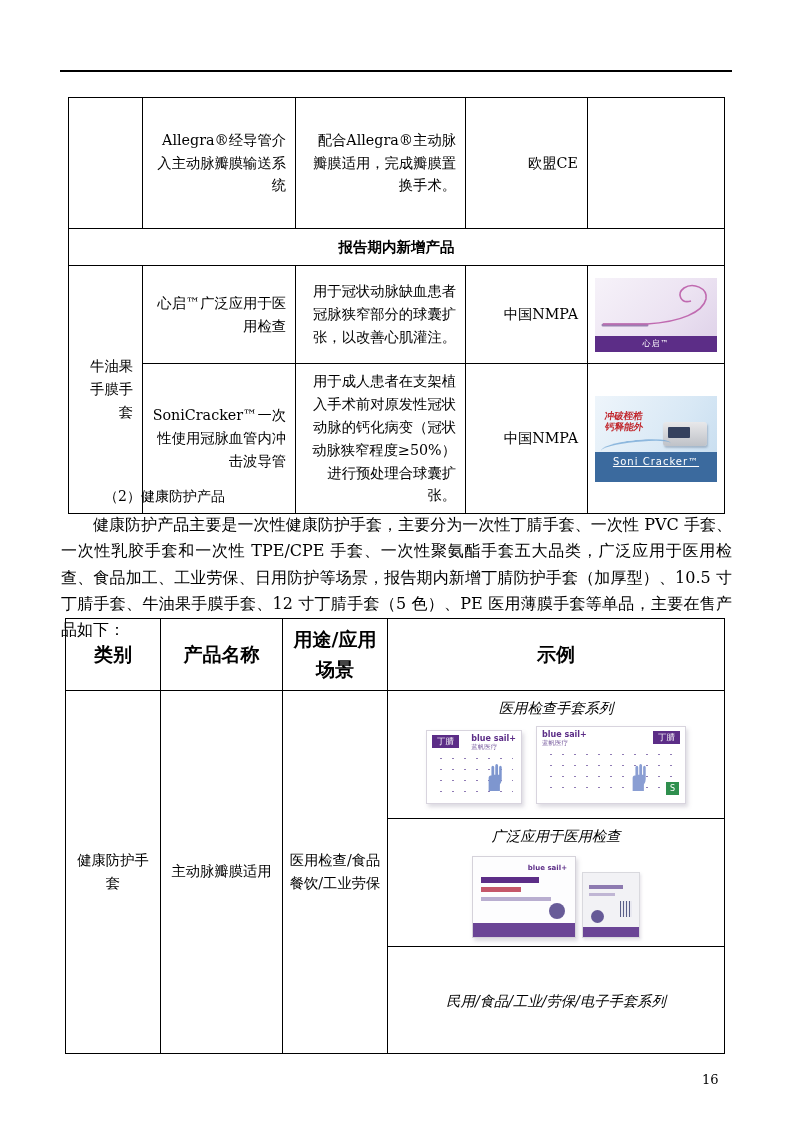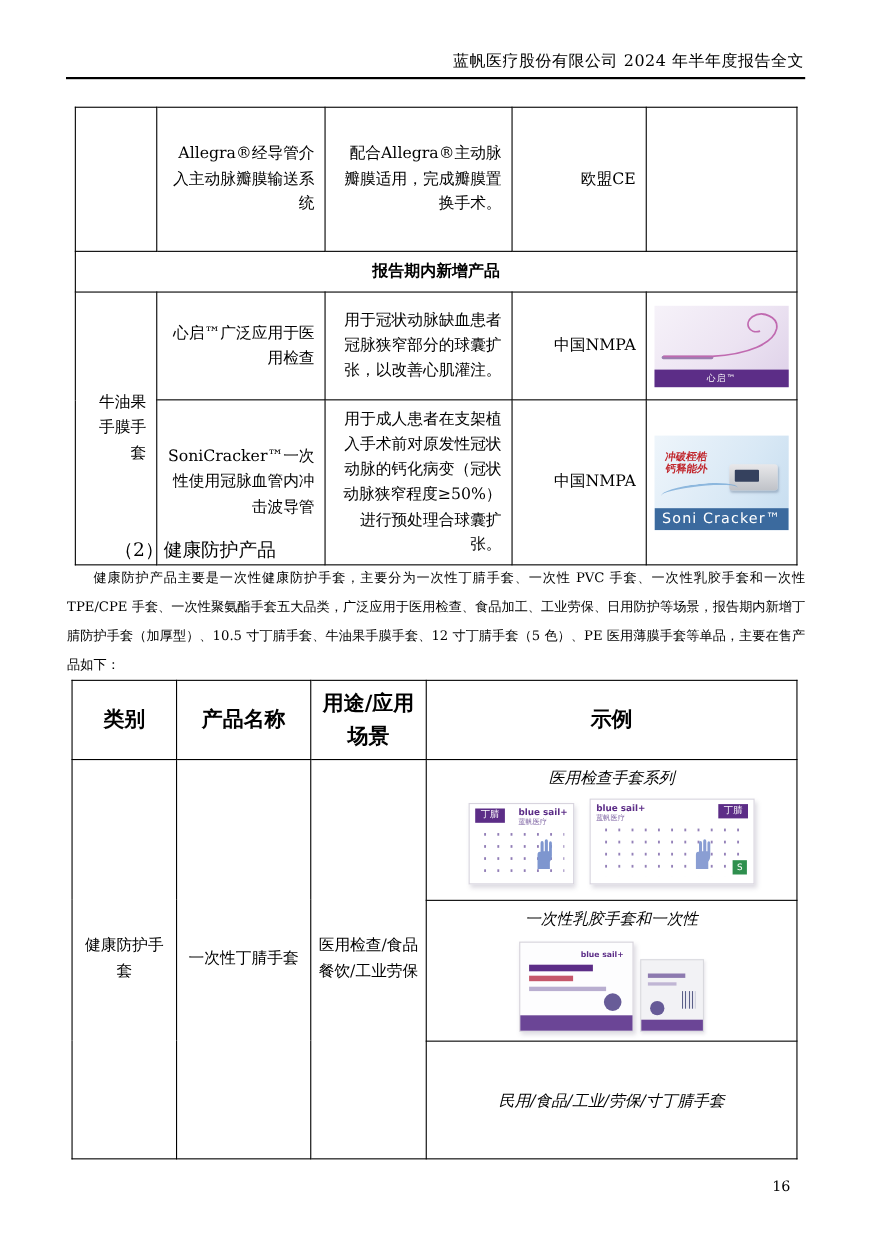--- a/index.html
+++ b/index.html
@@ -32,24 +32,24 @@
 
   .t2 { position: absolute; top: 618px; left: 65px; width: 659px; }
   .t2 th { font-weight: bold; text-align: center; padding: 5px 4px; font-size: 19px; }
   .t2 td { padding: 4px 6px; }
   .t2 .center-cell { text-align: center; }
   .t2 .example-cell { vertical-align: top; padding: 6px 4px 2px 4px; }
   .t2 .example-cell.mid { vertical-align: middle; }
   .example-label { text-align: center; font-size: 14.3px; font-style: italic; }
 
   
-  .section-heading { position: absolute; left: 104px; top: 488px; font-size: 17px; }
+  .section-heading { position: absolute; left: 104px; top: 488px; font-size: 14px; }
   .body-paragraph {
     position: absolute; left: 61px; top: 512px; width: 671px;
-    font-size: 12px; line-height: 26.3px; text-align: justify; text-indent: 2em;
+    font-size: 16px; line-height: 26.3px; text-align: justify; text-indent: 2em;
   }
 
   .page-number { position: absolute; left: 702px; top: 1036px; font-size: 13px; margin-top: 36px; }
 
   
   .xq-img {
     width: 122px; height: 74px; display: inline-block; position: relative;
     background: linear-gradient(135deg, #f6f2f9 0%, #ece3f2 55%, #ddd0e8 100%);
     vertical-align: middle;
   }
@@ -79,23 +79,23 @@
   .sc-device::after {
     content: ""; position: absolute; left: 5px; top: 5px; width: 22px; height: 11px;
     background: #35415e; border-radius: 1px;
   }
   .sc-wave {
     position: absolute; left: 6px; top: 44px; width: 70px; height: 14px;
     border-top: 2px solid rgba(120,170,215,.8); border-radius: 50%;
     transform: rotate(-6deg);
   }
   .sc-band {
-    position: absolute; left: 0; right: 0; bottom: 0; height: 20px;
-    background: #3b6a9e; color: #fff; font-size: 13px; line-height: 19px;
-    text-align: center; font-family: "DejaVu Sans", sans-serif; letter-spacing: 1px;
+    position: absolute; left: 0; right: 0; bottom: 0; height: 30px;
+    background: #3b6a9e; color: #fff; font-size: 10px; line-height: 19px;
+    text-align: center; font-family: "DejaVu Sans", sans-serif; letter-spacing: 1px; text-decoration: underline;
   }
 
   .glove-row { display: flex; justify-content: center; align-items: flex-end; gap: 14px; margin-top: 6px; }
   .gbox { position: relative; background: #ffffff; border: 1px solid #d8d4de; box-shadow: 2px 3px 4px rgba(120,110,140,.25); }
   .gbox.small { width: 96px; height: 74px; }
   .gbox.wide { width: 150px; height: 78px; }
   .gbox .dots {
     position: absolute; inset: 22px 8px 6px 8px;
     background-image: radial-gradient(#8f7bb5 1px, transparent 1.2px);
     background-size: 12px 11px;
@@ -133,21 +133,20 @@
   .spouch .tline2 { position: absolute; left: 6px; top: 20px; width: 26px; height: 3px; background: #c0b6d4; }
   .spouch .code { position: absolute; right: 7px; top: 28px; width: 12px; height: 16px; background: repeating-linear-gradient(90deg,#5a5f88 0 1px,#e8e8f0 1px 3px); }
   .spouch .strip { position: absolute; left: 0; right: 0; bottom: 0; height: 10px; background: #6b4596; }
   .spouch .seal { position: absolute; left: 8px; bottom: 14px; width: 13px; height: 13px; border-radius: 50%; background: #4e3f86; opacity: .85; }
 </style>
 </head>
 <body>
 
 <div class="page">
 
-  <div class="header-text">蓝帆医疗股份有限公司 2024 年半年度报告全文</div>
   <div class="header-rule"></div>
 
   <table class="t1">
     <colgroup>
         <col style="width:74px">
         <col style="width:153px">
         <col style="width:170px">
         <col style="width:122px">
         <col style="width:137px">
       </colgroup>
@@ -205,21 +204,21 @@
       </colgroup>
     <tbody>
         <tr style="height:35px">
       <th>类别</th>
       <th>产品名称</th>
       <th>用途/应用场景</th>
       <th>示例</th>
     </tr>
     <tr style="height:128px">
       <td rowspan="3" class="center-cell"><span>健康防护手套</span></td>
-      <td rowspan="3" class="center-cell"><span>一次性丁腈手套</span></td>
+      <td rowspan="3" class="center-cell"><span>主动脉瓣膜适用</span></td>
       <td rowspan="3" class="center-cell"><span>医用检查/食品餐饮/工业劳保</span></td>
       <td class="example-cell">
         <div class="example-label">医用检查手套系列</div>
         <div class="glove-row">
           <span class="gbox small">
             <span class="g-label left">丁腈</span>
             <span class="g-brand right"><span>blue sail+</span><span class="cn">蓝帆医疗</span></span>
             <span class="dots"></span>
             <span class="g-hand br">
               <svg width="26" height="30" viewBox="0 0 24 28">
@@ -236,21 +235,21 @@
                     <path fill="#8a9ed3" d="M7 27 L7 15 Q7 12.5 9 12.5 L9.6 12.5 L9.6 5 Q9.6 3.4 10.9 3.4 Q12.2 3.4 12.2 5 L12.2 12 L13.2 12 L13.2 3.4 Q13.2 1.8 14.5 1.8 Q15.8 1.8 15.8 3.4 L15.8 12 L16.8 12 L16.8 5 Q16.8 3.6 18 3.6 Q19.2 3.6 19.2 5 L19.2 16 Q19.2 19 17.5 21 L17.5 27 Z"></path>
                   </svg>
             </span>
             <span class="g-size">S</span>
           </span>
         </div>
       </td>
     </tr>
     <tr style="height:128px">
       <td class="example-cell">
-        <div class="example-label">一次性乳胶手套和一次性</div>
+        <div class="example-label">广泛应用于医用检查</div>
         <div class="sterile-row">
           <span class="sbox">
             <span class="logo">blue sail+</span>
             <span class="bar b1"></span>
             <span class="bar b2"></span>
             <span class="bar b3"></span>
             <span class="seal"></span>
             <span class="strip"></span>
           </span>
           <span class="spouch">
@@ -258,21 +257,21 @@
             <span class="tline2"></span>
             <span class="code"></span>
             <span class="seal"></span>
             <span class="strip"></span>
           </span>
         </div>
       </td>
     </tr>
     <tr style="height:107px">
       <td class="example-cell mid">
-        <div class="example-label">民用/食品/工业/劳保/寸丁腈手套</div>
+        <div class="example-label">民用/食品/工业/劳保/电子手套系列</div>
       </td>
     </tr>
   </tbody>
     </table>
 
   <div class="page-number">16</div>
 
 </div>
 
 </body></html>

